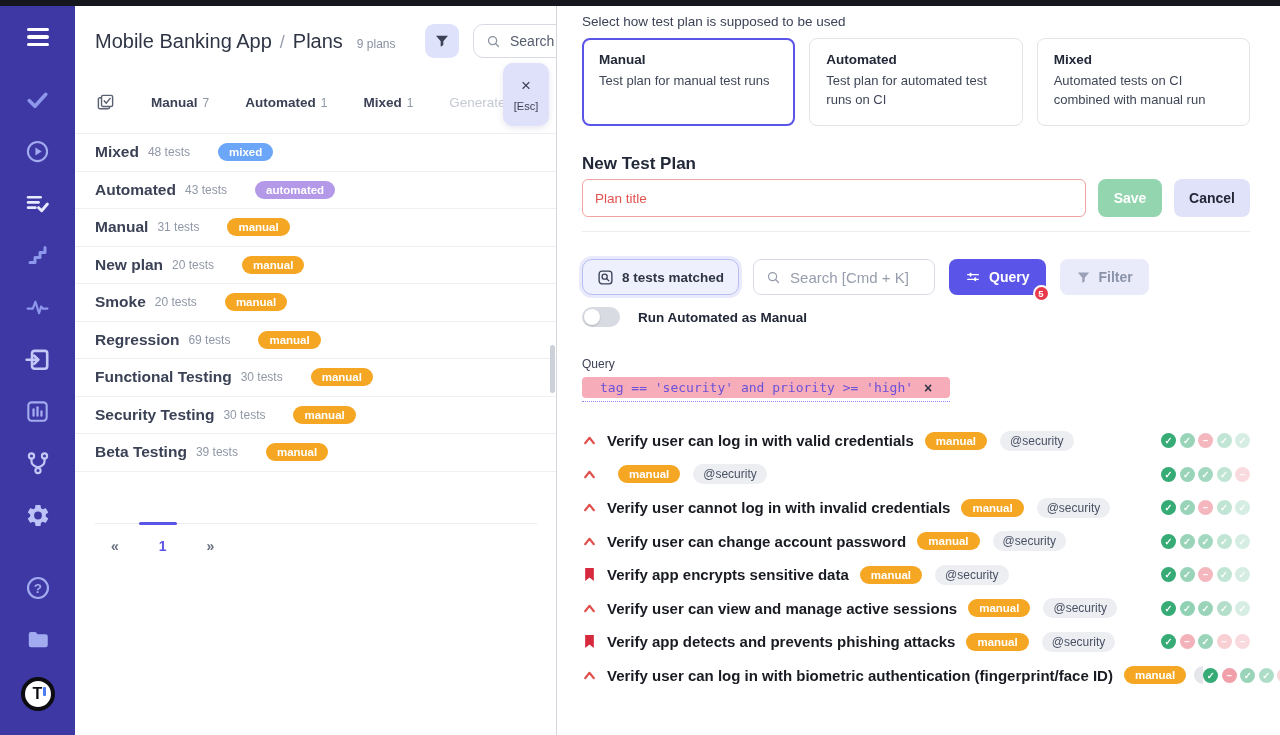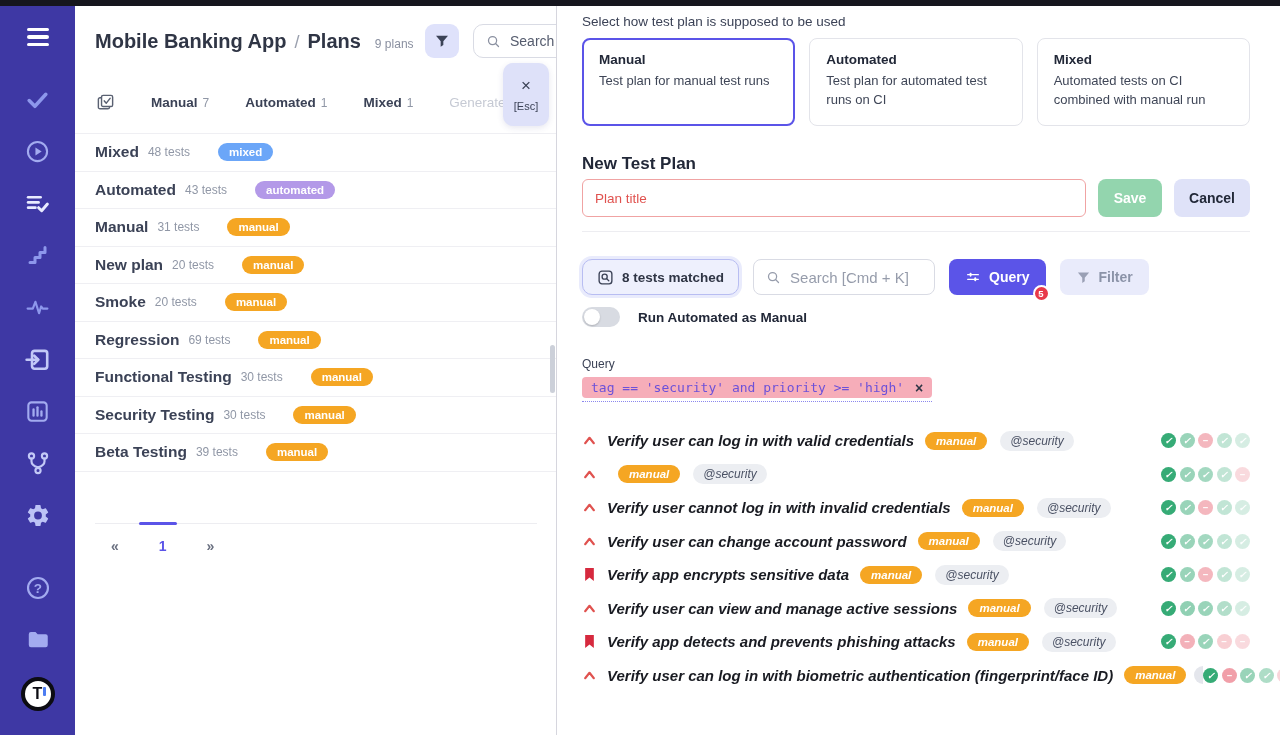--- a/index.html
+++ b/index.html
@@ -17,21 +17,21 @@
   .side-nav { margin-top:36px; display:flex; flex-direction:column; gap:26px; align-items:center; }
   .side-bottom { margin-top:auto; margin-bottom:24px; display:flex; flex-direction:column; gap:25px; align-items:center; }
   .logo-circle { width:34px; height:34px; border-radius:50%; background:#fff; border:4px solid #0c0c12;
     display:flex; align-items:center; justify-content:center; font-weight:bold; font-size:16px; color:#0c0c12; position:relative; }
   .logo-circle i { position:absolute; right:5px; top:6px; width:3px; height:9px; background:#4d7df2; border-radius:1px; }
 
   
   .left-panel { position:absolute; left:75px; top:6px; width:482px; height:729px; background:#fff;
     border-right:1px solid #d6d6de; overflow:hidden; }
   .lp-title { position:absolute; left:20px; top:24px; display:flex; align-items:baseline; white-space:nowrap; }
-  .lp-project, .lp-page { font-size:20px; font-weight:bold; color:#2f3545; }
+  .lp-project, .lp-page { font-size:20px; font-weight:normal; color:#2f3545; }
   .lp-sep { font-size:18px; color:#9aa0ae; margin:0 8px; }
   .lp-count { font-size:12px; color:#8a90a0; margin-left:14px; }
   .lp-filter-btn { position:absolute; left:350px; top:18px; width:34px; height:34px; border-radius:9px;
     background:#dfe2fb; display:flex; align-items:center; justify-content:center; cursor:pointer; }
   .lp-search { position:absolute; left:398px; top:18px; width:175px; height:34px; border:1px solid #d9dbe4;
     border-radius:10px; background:#fff; display:flex; align-items:center; gap:9px; padding:0 12px; }
   .lp-search span { font-size:14px; color:#555c6e; }
   .esc-chip { position:absolute; left:428px; top:57px; width:46px; height:63px; background:#dee1f9; border-radius:10px;
     display:flex; flex-direction:column; align-items:center; justify-content:center; gap:6px; cursor:pointer; z-index:5;
     box-shadow:0 2px 6px rgba(60,60,120,.12); }
@@ -97,25 +97,25 @@
 
   .toggle-row { display:flex; align-items:center; gap:18px; margin-top:12px; }
   .toggle { width:38px; height:20px; border-radius:10px; background:#d8dbe2; position:relative; cursor:pointer; }
   .toggle .knob { position:absolute; left:2px; top:2px; width:16px; height:16px; border-radius:50%; background:#fff;
     box-shadow:0 1px 2px rgba(0,0,0,.2); }
   .toggle-label { font-size:13.5px; font-weight:bold; color:#222838; }
 
   .query-section { margin-top:30px; }
   .query-label { font-size:12px; color:#3b4256; }
   .query-wrap { display:inline-block; border-bottom:1.5px dotted #8c88ee; margin-top:6px; padding-bottom:3px; }
-  .query-chip { display:inline-flex; align-items:center; background:#f6adb9; border-radius:4px; padding:3px 9px; }
+  .query-chip { display:inline-flex; align-items:center; background:#f6adb9; border-radius:4px; padding:3px 18px; }
   .query-code { font-family:"DejaVu Sans Mono", monospace; font-size:13px; color:#6c51d9; white-space:pre; }
   .query-x { margin-left:11px; font-size:14px; font-weight:bold; color:#2f3545; cursor:pointer; line-height:1; }
 
-  .tests { margin-top:22px;font-style:italic; }
+  .tests { margin-top:22px; }
   .test-row { height:33.5px; display:flex; align-items:center; cursor:pointer; }
   .prio { width:15px; display:flex; align-items:center; justify-content:center; margin-right:10px; flex:none; }
   .test-title { font-size:15px; font-weight:600; color:#191b22; white-space:nowrap; }
   .test-badge { margin-left:11px; flex:none; }
   .tag-pill { margin-left:13px; background:#eceef2; color:#4a5164; font-size:12px; padding:3px 10px;
     border-radius:10px; white-space:nowrap; cursor:pointer; flex:none; }
   .tag-clip { margin-left:8px; width:9px; height:18px; background:#e4e6ec; border-radius:9px 0 0 9px; flex:none; }
   .statuses { margin-left:auto; display:flex; gap:3.5px; flex:none; }
   .status { width:15px; height:15px; border-radius:50%; color:#fff; font-size:9.5px; font-weight:bold;
     display:flex; align-items:center; justify-content:center; line-height:1; }

